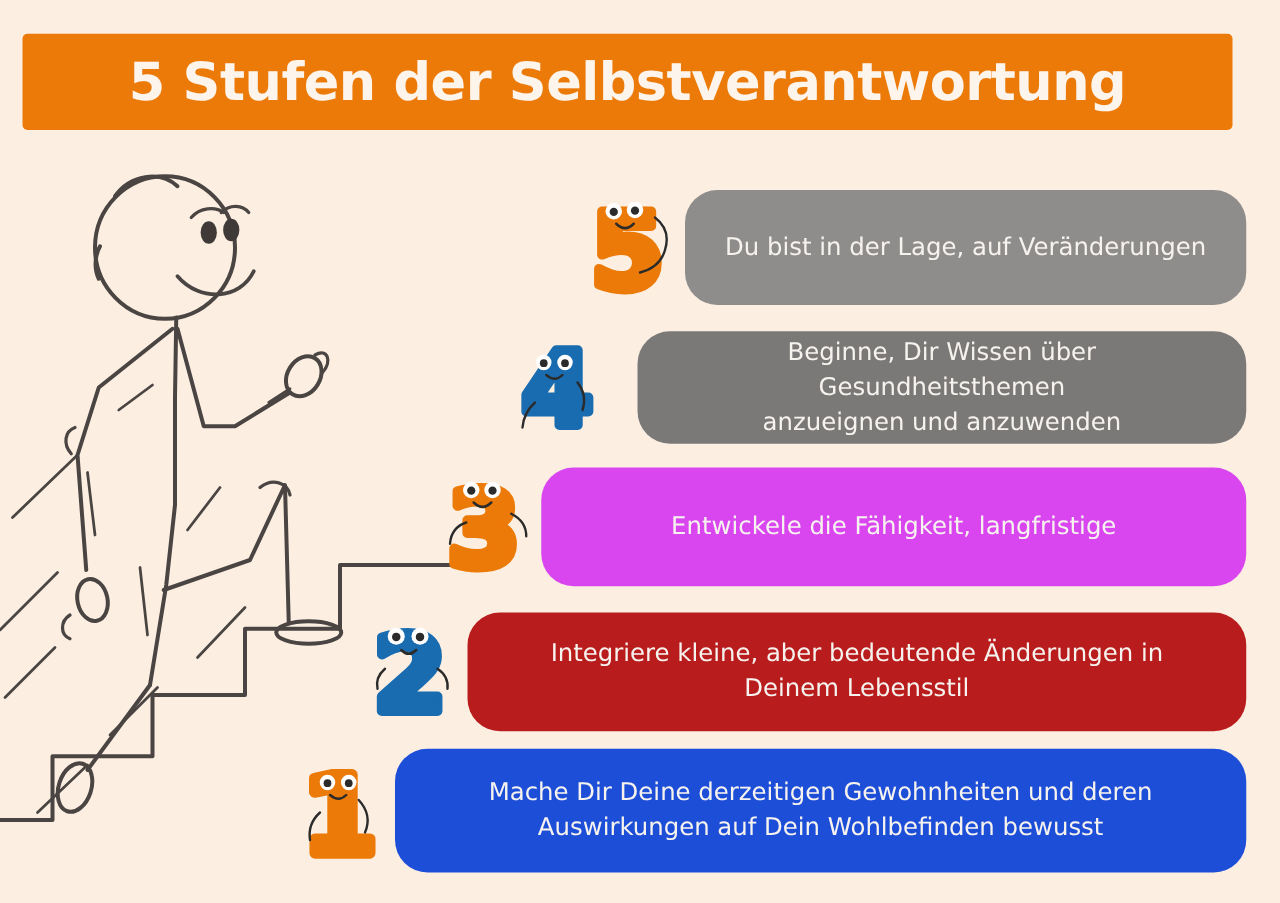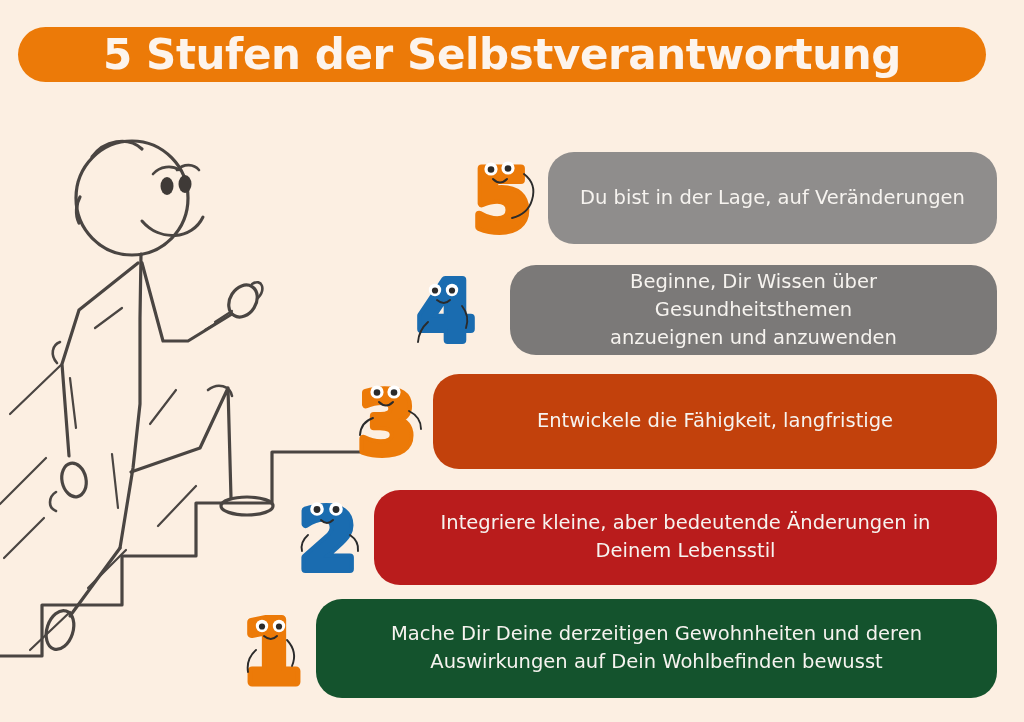--- a/index.html
+++ b/index.html
@@ -5,22 +5,22 @@
   html,body{margin:0;padding:0;}
   body{
     width:1024px;height:722px;overflow:hidden;
     background:#fcefe2;
     font-family:"Liberation Sans","DejaVu Sans",sans-serif;
   }
   #canvas{position:relative;width:1024px;height:722px;}
 
   
   .header-bar{
-    position:absolute;left:18px;top:27px;width:968px;height:55px;
-    background:#ec7a08;border-radius:28px;
+    position:absolute;left:18px;top:27px;width:968px;height:77px;
+    background:#ec7a08;border-radius:4px;
     display:flex;align-items:center;justify-content:center;
   }
   .header-title{
     color:#fdf4ec;font-size:42px;font-weight:bold;letter-spacing:-0.4px;
     font-family:"DejaVu Sans","Liberation Sans",sans-serif;
     white-space:nowrap;
   }
 
   
   .illustration{position:absolute;left:0;top:118px;width:370px;height:604px;}
@@ -41,25 +41,25 @@
   .step-text{
     color:#f6f3ef;font-size:19.5px;line-height:1.45;
     font-family:"DejaVu Sans","Liberation Sans",sans-serif;
   }
 
   #step-5{left:462px;top:148px;width:535px;height:100px;}
   #step-5 .step-box{height:92px;background:#8f8d8c;text-align:right;}
   #step-4{left:404px;top:260px;width:593px;height:100px;}
   #step-4 .step-box{height:90px;background:#7b7978;margin-left:20px;}
   #step-3{left:347px;top:371px;width:650px;height:100px;}
-  #step-3 .step-box{height:95px;background:#c2410c;}
+  #step-3 .step-box{height:95px;background:#d946ef;}
   #step-2{left:288px;top:487px;width:709px;height:100px;}
   #step-2 .step-box{height:95px;background:#b91c1c;}
   #step-1{left:230px;top:597px;width:767px;height:102px;}
-  #step-1 .step-box{height:99px;background:#14532d;}
+  #step-1 .step-box{height:99px;background:#1d4ed8;}
 </style>
 </head>
 <body>
 
 <div id="canvas">
 
   <div class="header-bar">
     <div class="header-title">5 Stufen der Selbstverantwortung</div>
   </div>
 

